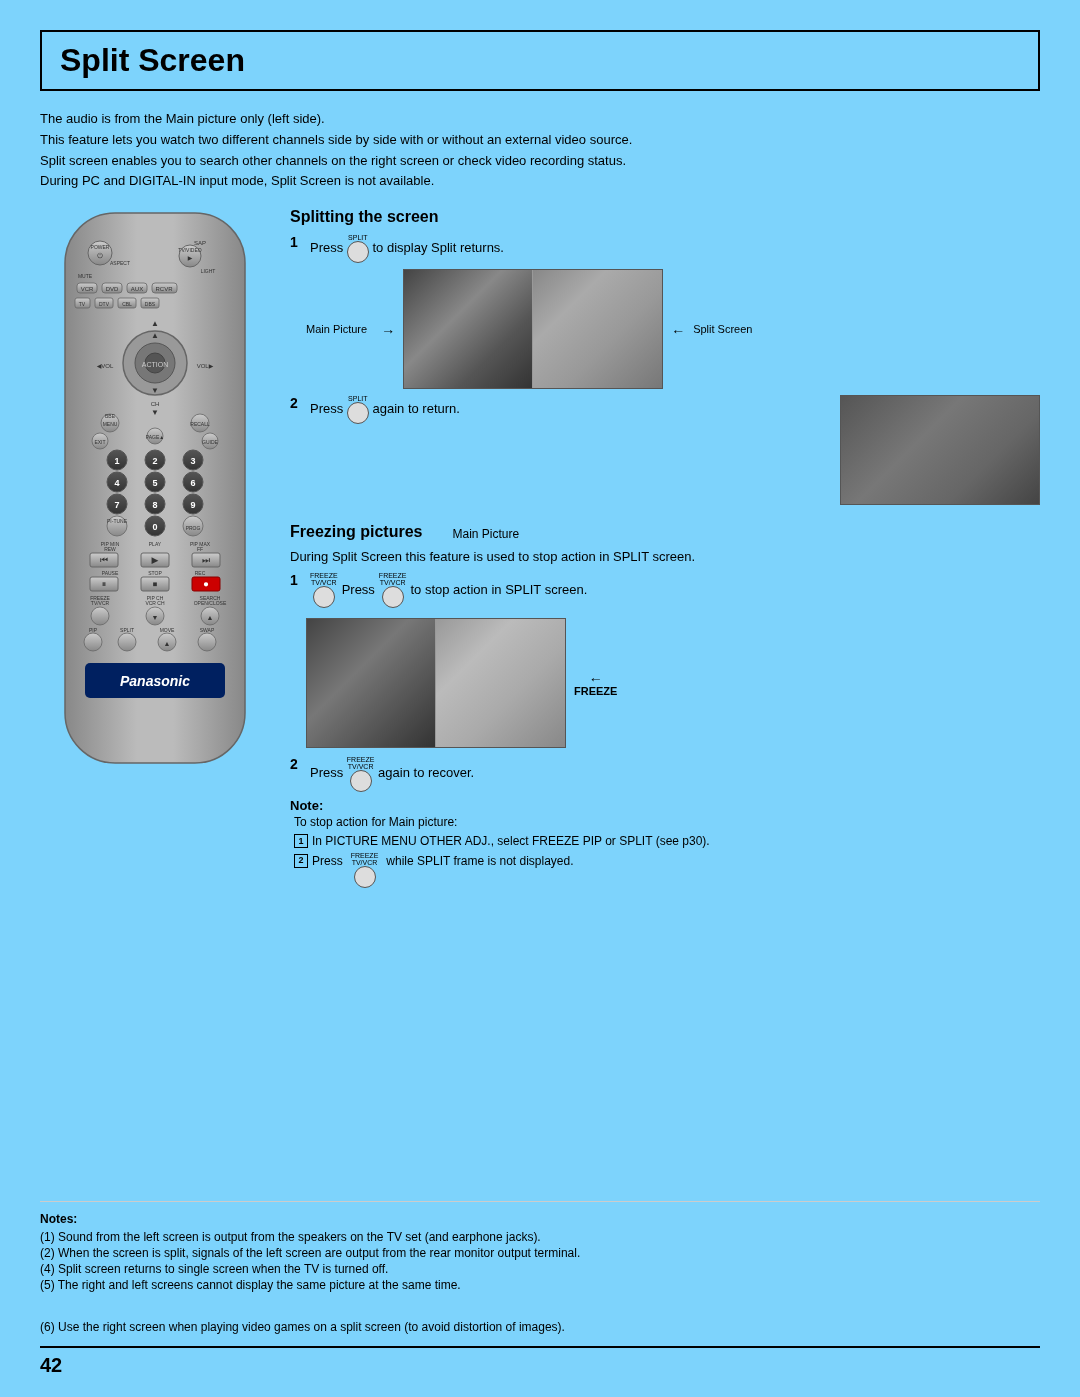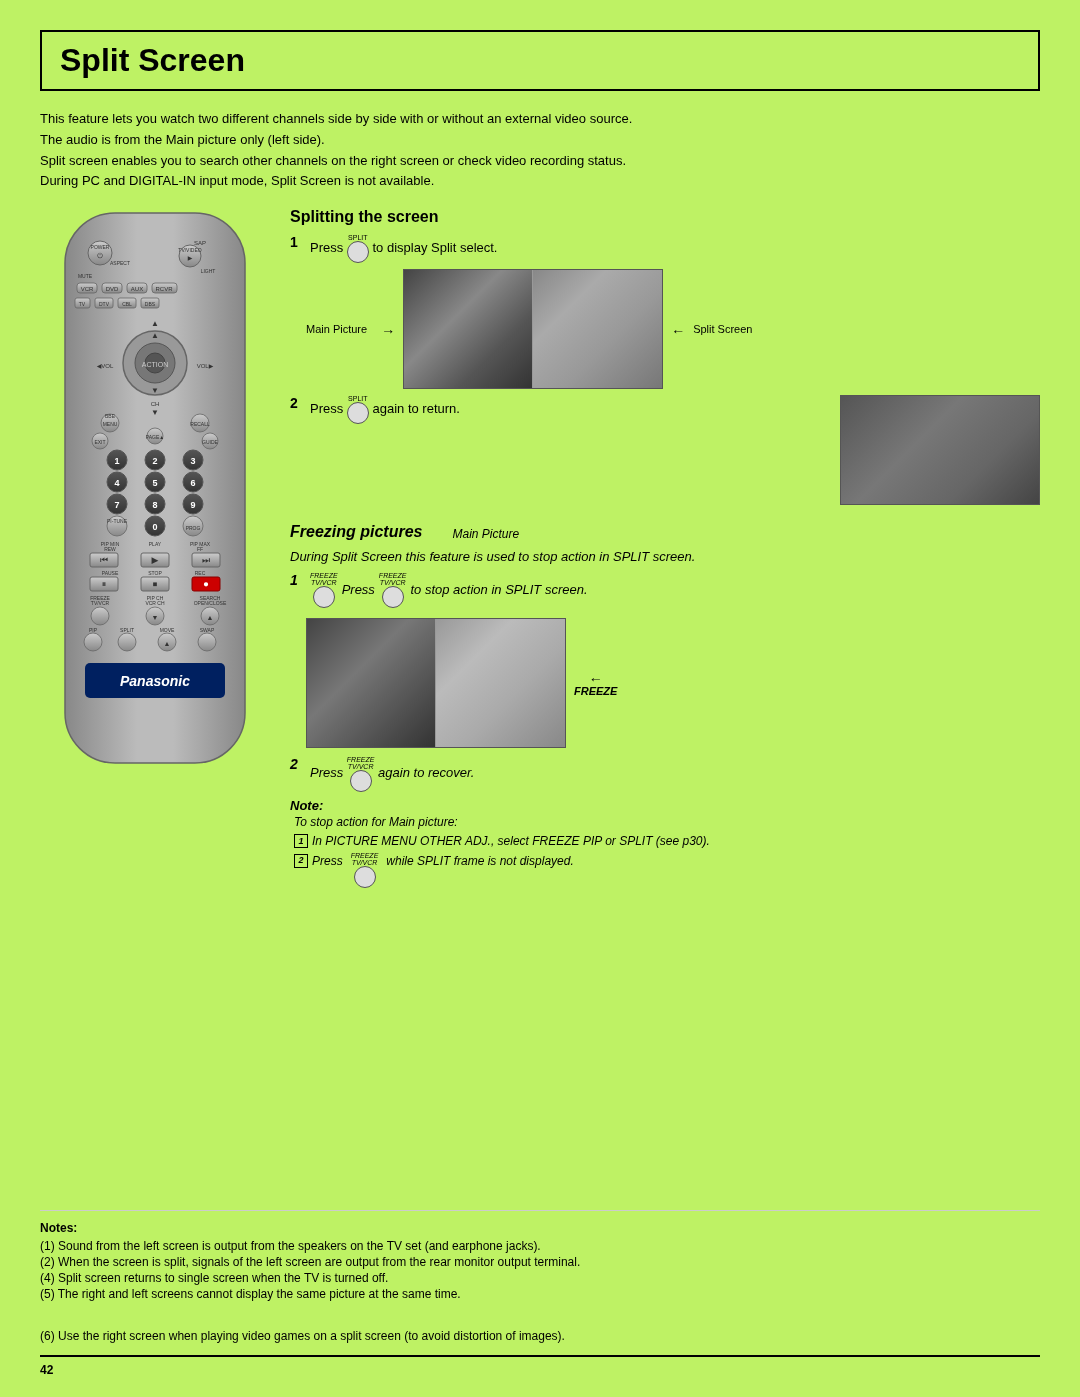--- a/index.html
+++ b/index.html
@@ -9,21 +9,21 @@
       background: #fff;
       color: #000;
       width: 1080px;
       min-height: 1397px;
       padding: 0;
     }
 
     .page-container {
       width: 1080px;
       min-height: 1397px;
-      background: #bef264;
+      background: #7dd3fc;
       padding: 30px 40px 20px 40px;
       display: flex;
       flex-direction: column;
     }
 
     
     .page-title-box {
       border: 2px solid #000;
       padding: 10px 18px;
       margin-bottom: 18px;
@@ -191,21 +191,21 @@
 
     
     .page-number-row {
       display: flex;
       align-items: center;
       margin-top: 10px;
       border-top: 2px solid #000;
       padding-top: 6px;
     }
     .page-number {
-      font-size: 12px;
+      font-size: 20px;
       font-weight: bold;
     }
 
     
     .split-img-container {
       display: flex;
       width: 260px;
       height: 120px;
       overflow: hidden;
       border: 1px solid #555;
@@ -257,22 +257,22 @@
 </head>
 <body>
 
 <div class="page-container">
 
   <div class="page-title-box">
     <h1>Split Screen</h1>
   </div>
 
   <div class="intro-text">
+    <div>The audio is from the Main picture only (left side).</div>
     <div>This feature lets you watch two different channels side by side with or without an external video source.</div>
-    <div>The audio is from the Main picture only (left side).</div>
     <div>Split screen enables you to search other channels on the right screen or check video recording status.</div>
     <div>During PC and DIGITAL-IN input mode, Split Screen is not available.</div>
   </div>
 
   <div class="main-content">
 
     <div class="remote-column">
       <div class="remote-wrapper">
         <svg class="remote-svg" viewBox="0 0 220 560" xmlns="http://www.w3.org/2000/svg">
 
@@ -452,21 +452,21 @@
         <div class="section-heading">Splitting the screen</div>
 
         <div class="step-row">
           <div class="step-number">1</div>
           <div class="step-content">
             <span>Press </span>
             <span class="btn-stack">
               <span class="btn-top-label">SPLIT</span>
               <span class="btn-circle"></span>
             </span>
-            <span> to display Split select.</span>
+            <span> to display Split returns.</span>
           </div>
         </div>
 
         <div style="margin-left: 16px; margin-bottom: 6px;">
           <div class="img-row">
             <div style="display:flex;flex-direction:column;align-items:flex-end;margin-right:6px;">
               <span class="img-label-left">Main Picture</span>
             </div>
             <span class="arrow-right">→</span>
             <div class="split-img-container">
@@ -490,21 +490,21 @@
               <span> again to return.</span>
             </div>
           </div>
 
           <div style="margin-left: 20px;">
             <div class="single-football-img"></div>
           </div>
         </div>
       </div>
 
-      <div style="margin-top: 10px; font-style: italic;">
+      <div style="margin-top: 10px;">
         <div style="display:flex; align-items:flex-start; gap: 30px;">
           <div class="section-heading">Freezing pictures</div>
           <div style="font-size:12px; margin-top:4px;">Main Picture</div>
         </div>
         <div style="font-size:13px; margin-bottom:8px;">During Split Screen this feature is used to stop action in SPLIT screen.</div>
 
         <div class="step-row">
           <div class="step-number">1</div>
           <div class="step-content">
             <div style="display:flex; align-items:center; gap:4px; margin-bottom:4px;">

